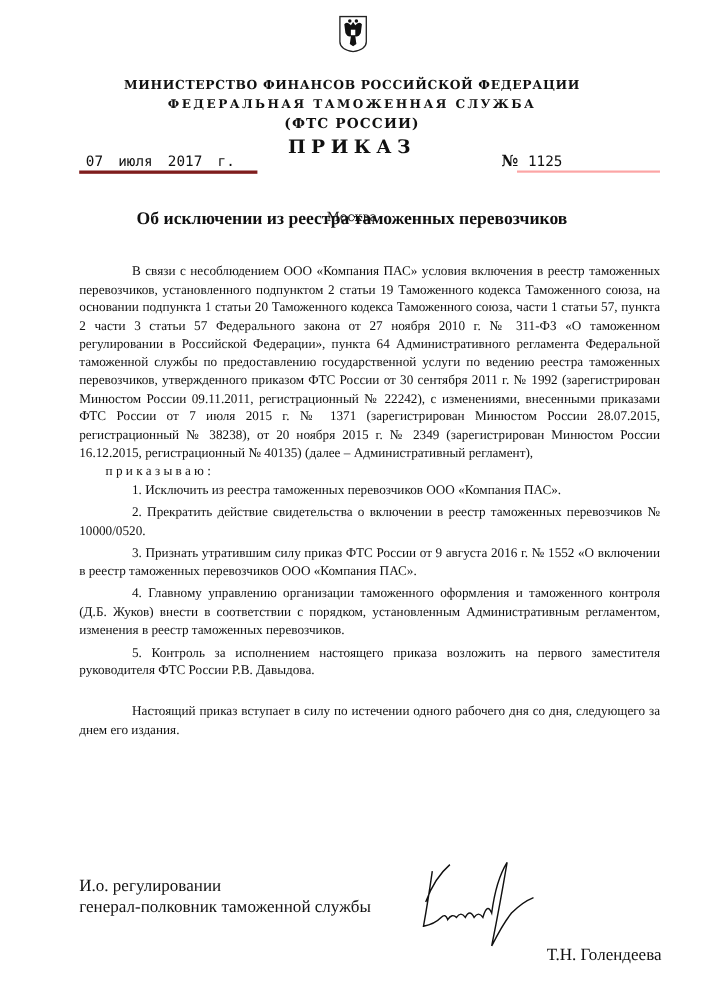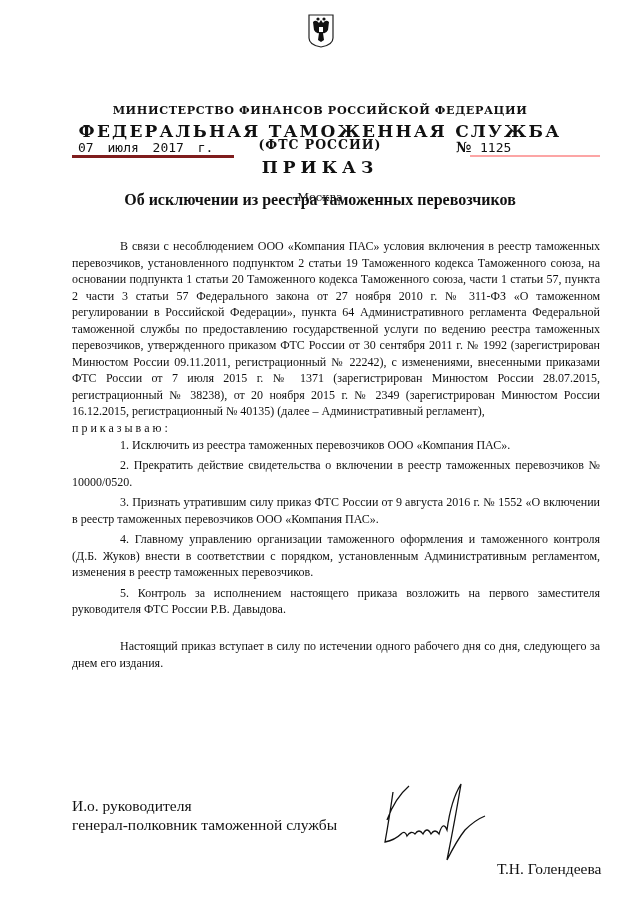--- a/index.html
+++ b/index.html
@@ -1,32 +1,32 @@
 <!DOCTYPE html>
 <html><head>
 <meta charset="utf-8">
 <style>
   html, body { margin:0; padding:0; background:#ffffff; }
   body { width:640px; height:905px; position:relative; overflow:hidden; color:#111; }
   .page { position:absolute; left:0; top:0; width:640px; height:905px; }
   .emblem { position:absolute; left:308px; top:14px; width:26px; height:34px; }
-  .hdr { position:absolute; left:0; width:640px; text-align:center; font-family:"DejaVu Serif", serif; font-weight:bold; color:#111;margin-top:33px; }
+  .hdr { position:absolute; left:0; width:640px; text-align:center; font-family:"DejaVu Serif", serif; font-weight:bold; color:#111; }
   .ministry { top:70px; font-size:11.2px; letter-spacing:0.6px; }
-  .fts { top:88px; font-size:17px; letter-spacing:2.2px; }
+  .fts { top:88px; font-size:11px; letter-spacing:2.2px; }
   .fts2 { top:104px; font-size:12.5px; letter-spacing:1px; }
   .prikaz { top:124px; font-size:17px; letter-spacing:5px; }
   .dateline { position:absolute; top:140px; font-family:"DejaVu Sans Mono", monospace; font-size:13px; }
   .date { left:72px; width:162px; border-bottom:3px solid #7f1d1d; padding-left:6px; box-sizing:border-box; word-spacing:6px; }
   .num-label { left:456px; font-family:"DejaVu Serif", serif; font-weight:bold; font-size:14px; top:139px; }
   .num { left:470px; width:130px; border-bottom:2px solid #fca5a5; padding-left:10px; box-sizing:border-box; }
   .city { position:absolute; top:158px; left:0; width:640px; text-align:center; font-family:"DejaVu Serif", serif; font-size:11.5px;margin-top:32px; }
   .title { position:absolute; top:190px; left:0; width:640px; text-align:center; font-family:"Liberation Serif", serif; font-weight:bold; font-size:16px; line-height:19px; }
   .body { position:absolute; left:72px; top:238px; width:528px; font-family:"Liberation Serif", serif; font-size:12px; line-height:16.55px; text-align:justify; }
   .body p { margin:0; text-indent:48px; }
-  .body p.noind { text-indent:0; }
+  .body p.noind { text-indent:0;margin-left:24px; }
   .spaced { letter-spacing:3px; }
   .gap { height:4px; }
   .biggap { height:20px; }
   .sig { position:absolute; left:72px; top:796px; font-family:"Liberation Serif", serif; font-size:15.5px; line-height:19px; }
   .sig-name { position:absolute; left:497px; top:860px; font-family:"Liberation Serif", serif; font-size:15.5px; }
   .sig-scribble { position:absolute; left:365px; top:780px; width:140px; height:85px; }
 </style>
 </head>
 <body>
 
@@ -64,21 +64,21 @@
     <p>3. Признать утратившим силу приказ ФТС России от 9 августа 2016 г. № 1552 «О включении в реестр таможенных перевозчиков ООО «Компания ПАС».</p>
     <div class="gap"></div>
     <p>4. Главному управлению организации таможенного оформления и таможенного контроля (Д.Б. Жуков) внести в соответствии с порядком, установленным Административным регламентом, изменения в реестр таможенных перевозчиков.</p>
     <div class="gap"></div>
     <p>5. Контроль за исполнением настоящего приказа возложить на первого заместителя руководителя ФТС России Р.В. Давыдова.</p>
     <div class="biggap"></div>
     <p>Настоящий приказ вступает в силу по истечении одного рабочего дня со дня, следующего за днем его издания.</p>
   </div>
 
   <div class="sig">
-    <div>И.о. руководителя</div>
+    <div>И.о. регулировании</div>
     <div>генерал-полковник таможенной службы</div>
   </div>
 
   <svg class="sig-scribble" viewBox="0 0 140 85">
     <path d="M22 40 Q30 18 44 6 M28 12 Q24 40 20 62 Q30 60 36 54 Q40 50 42 56 Q46 50 50 54 Q54 48 58 54 Q62 46 66 54 Q70 48 74 54 Q78 40 82 50 Q86 20 96 4 Q90 40 82 80 Q92 60 100 50 Q110 40 120 36" fill="none" stroke="#111" stroke-width="1.3"></path>
   </svg>
 
   <div class="sig-name">Т.Н. Голендеева</div>
 </div>
 

